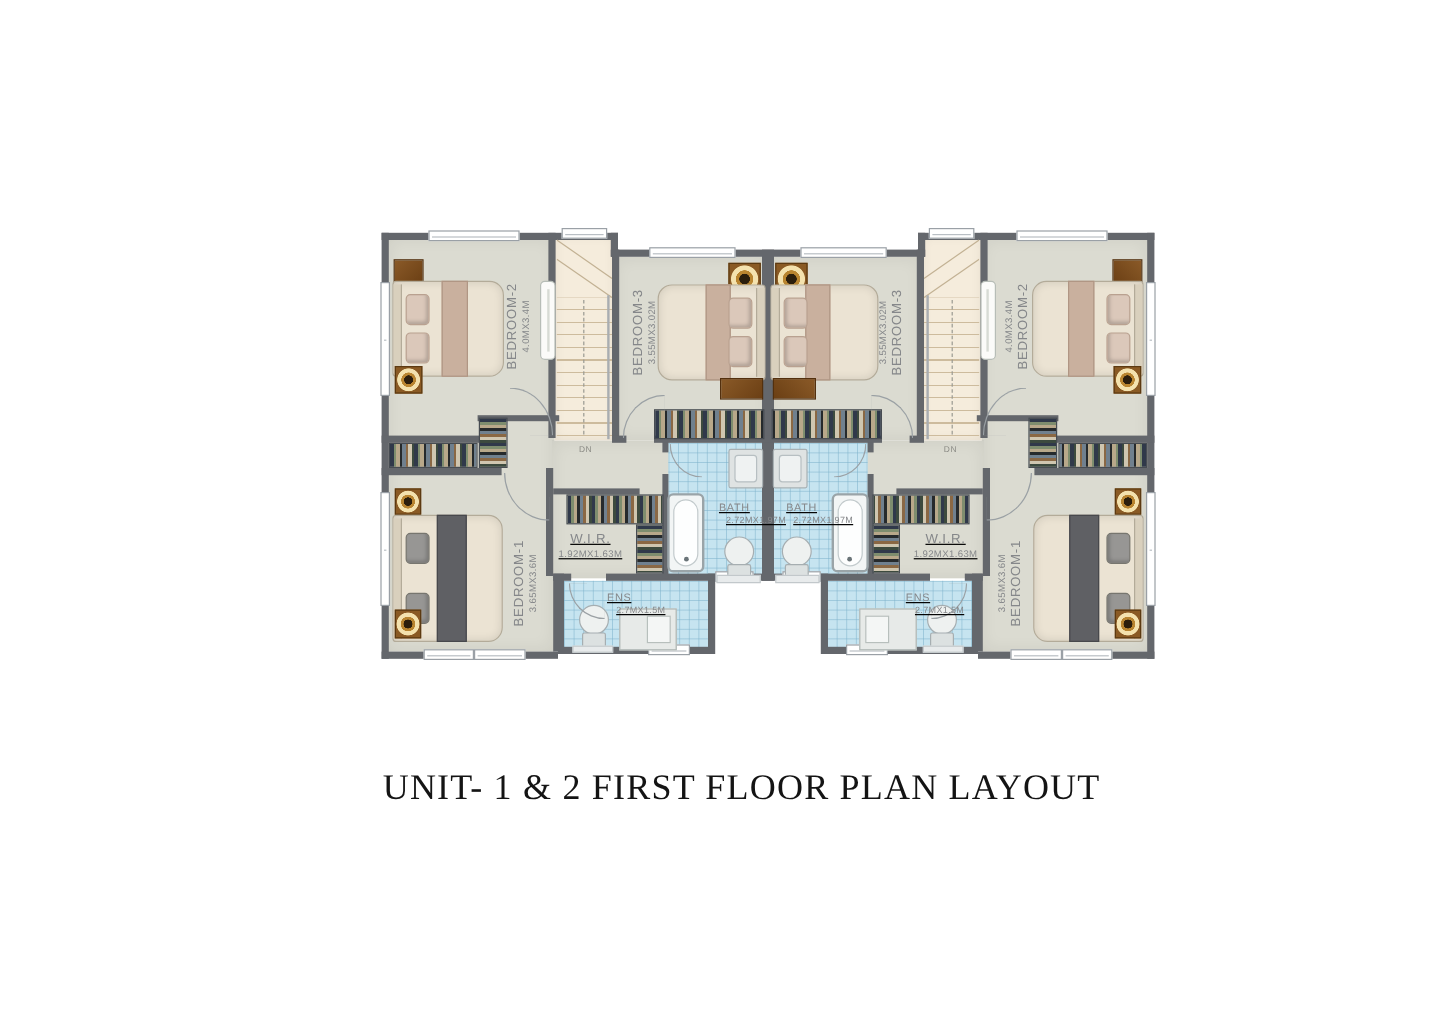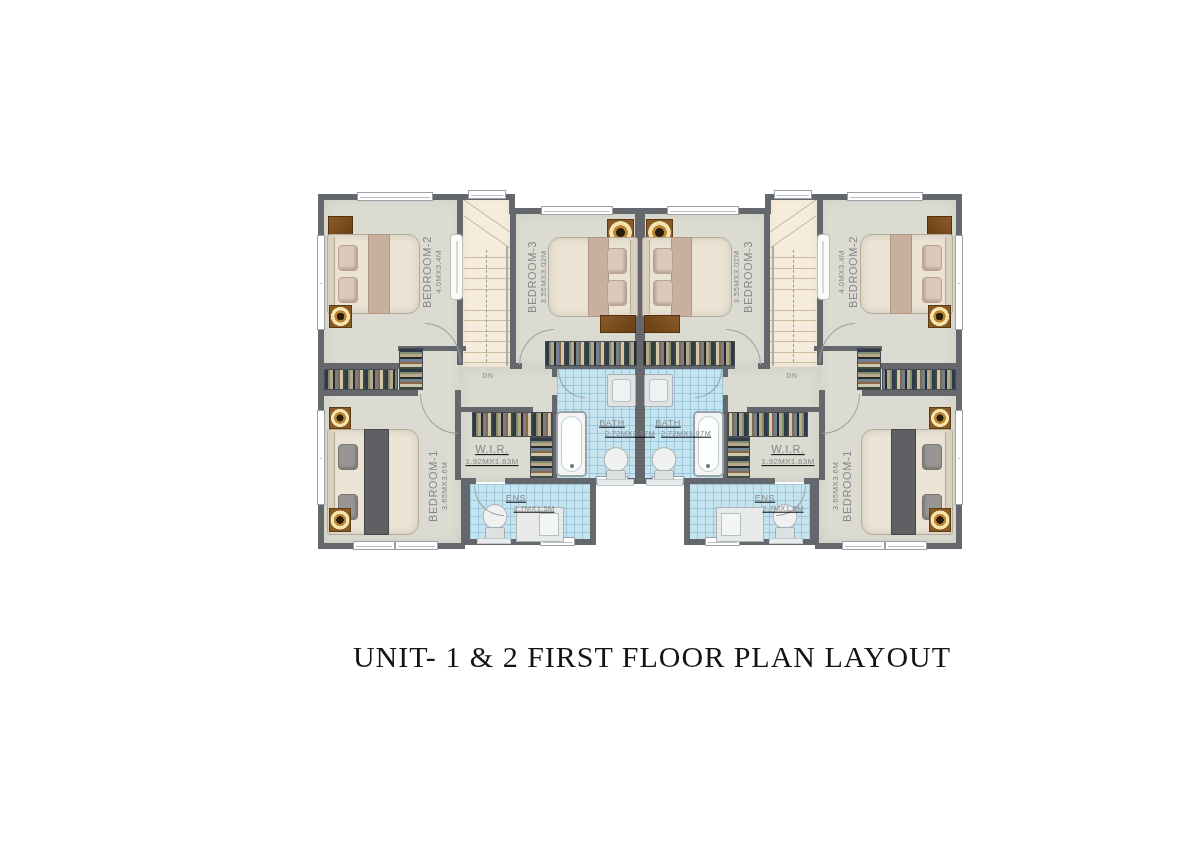--- a/index.html
+++ b/index.html
@@ -69,21 +69,21 @@
   .unit.mirror { transform:scaleX(-1); transform-origin:100% 50%; }
   
   .vlabel { position:absolute; display:flex; flex-direction:column; align-items:center; line-height:1.2;
             white-space:nowrap; transform:translate(-50%,-50%) rotate(-90deg); }
   .vlabel.rev { flex-direction:column-reverse; }
   .hlabel { position:absolute; text-align:center; line-height:1.25; white-space:nowrap; transform:translate(-50%,-50%);text-decoration:underline; }
   .rname { font-size:11px; letter-spacing:.6px; color:#85878a; }
   .rdims { font-size:8px; letter-spacing:.3px; color:#85878a; }
   .sm .rname { font-size:9px; } .sm .rdims { font-size:7.5px;padding-left:36px; }
   .dn { position:absolute; font-size:7px; color:#8a8a84; transform:translate(-50%,-50%); letter-spacing:.5px; }
-  .title { position:absolute; left:652px; top:657px; transform:translate(-50%,-50%);
+  .title { position:absolute; left:618px; top:657px; transform:translate(-50%,-50%);
            font-family:"Liberation Serif", serif; font-size:30px; letter-spacing:1px; color:#141414; white-space:nowrap; }
 </style>
 </head>
 <body>
 
 <div id="canvas">
 
   <div class="unit">
 
     <div class="floor" style="left:5px;top:12px;width:139px;height:345px;"></div>

